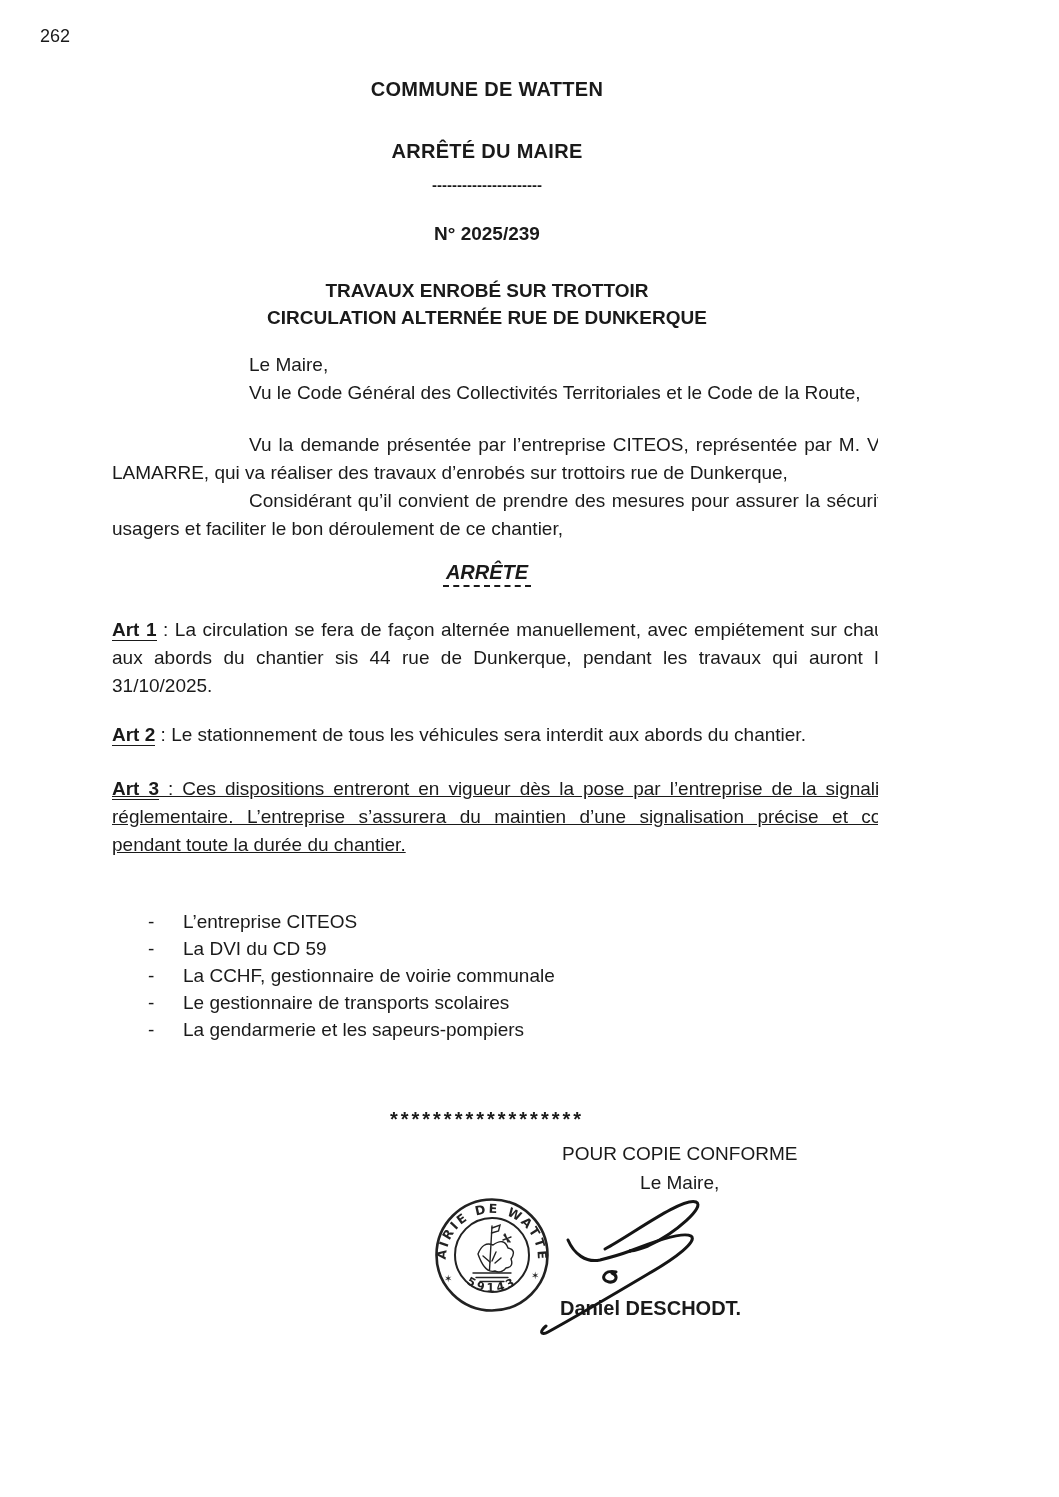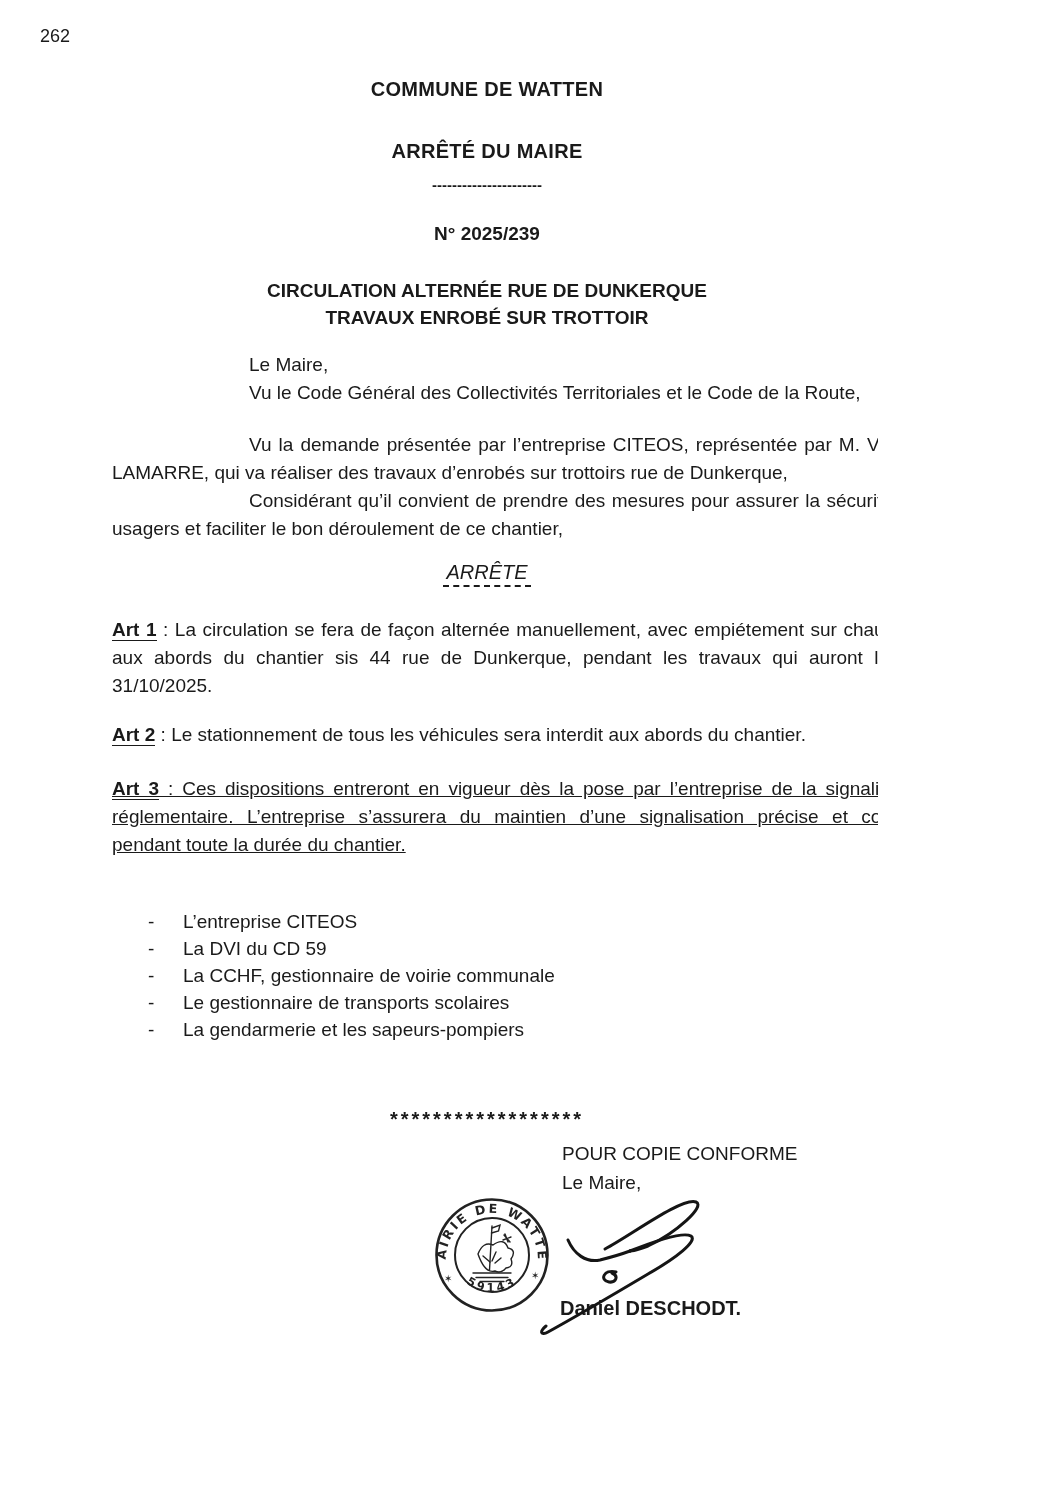--- a/index.html
+++ b/index.html
@@ -19,31 +19,31 @@
 
   .h-main   { font-weight:bold; font-size:20px; letter-spacing:0.3px; }
   .h-dashes { font-weight:bold; font-size:15px; letter-spacing:0px; }
   .h-num    { font-weight:bold; font-size:19px; }
   .h-subj   { font-weight:bold; font-size:19px; line-height:27px; }
 
   .body-txt { font-size:19px; line-height:28px; }
   .justify  { text-align:justify; }
   .indent   { text-indent:137px; }
 
-  .decree-head { font-weight:normal; font-style:italic; font-size:20px; }
+  .decree-head { font-weight:bold; font-style:italic; font-size:20px; }
   .decree-head .u { display:inline-block; border-bottom:2px dashed #1a1a1a; padding:0 3px 1px 3px; }
 
   .art-label { font-weight:bold; border-bottom:1.7px solid #1a1a1a; padding-bottom:0px;margin-top:44px; }
 
   .recip-row { position:relative; font-size:19px; line-height:27px; padding-left:71px; }
   .recip-marker { position:absolute; left:36px; top:0; }
 
   .asterisks { font-weight:bold; font-size:20px; letter-spacing:3px; }
 
-  .cert { font-size:19px; line-height:28.5px; }
+  .cert { font-size:19px; line-height:28.5px;text-align:center; }
   .sig-name { font-weight:bold; font-size:20px; z-index:2; }
 
   .stamp-svg { z-index:1; }
   .sig-svg   { z-index:3; pointer-events:none; }
 
   svg text { fill:#222222; }
 </style>
 </head>
 <body>
 
@@ -53,22 +53,22 @@
 
   <div class="center h-main" style="top:78px;">COMMUNE DE WATTEN</div>
 
   <div class="center h-main" style="top:140px;">ARRÊTÉ DU MAIRE</div>
 
   <div class="center h-dashes" style="top:176px;">----------------------</div>
 
   <div class="center h-num" style="top:223px;">N° 2025/239</div>
 
   <div class="center h-subj" style="top:277px;">
+    <div>TRAVAUX ENROBÉ SUR TROTTOIR</div>
     <div>CIRCULATION ALTERNÉE RUE DE DUNKERQUE</div>
-    <div>TRAVAUX ENROBÉ SUR TROTTOIR</div>
   </div>
 
   <div class="col body-txt" style="top:351px;">
     <div class="indent">Le Maire,</div>
     <div class="indent">Vu le Code Général des Collectivités Territoriales et le Code de la Route,</div>
   </div>
 
   <div class="col body-txt justify indent" style="top:431px;">Vu la demande présentée par l’entreprise CITEOS, représentée par M. Vincent LAMARRE, qui va réaliser des travaux d’enrobés sur trottoirs rue de Dunkerque,</div>
 
   <div class="col body-txt justify indent" style="top:487px;">Considérant qu’il convient de prendre des mesures pour assurer la sécurité des usagers et faciliter le bon déroulement de ce chantier,</div>

